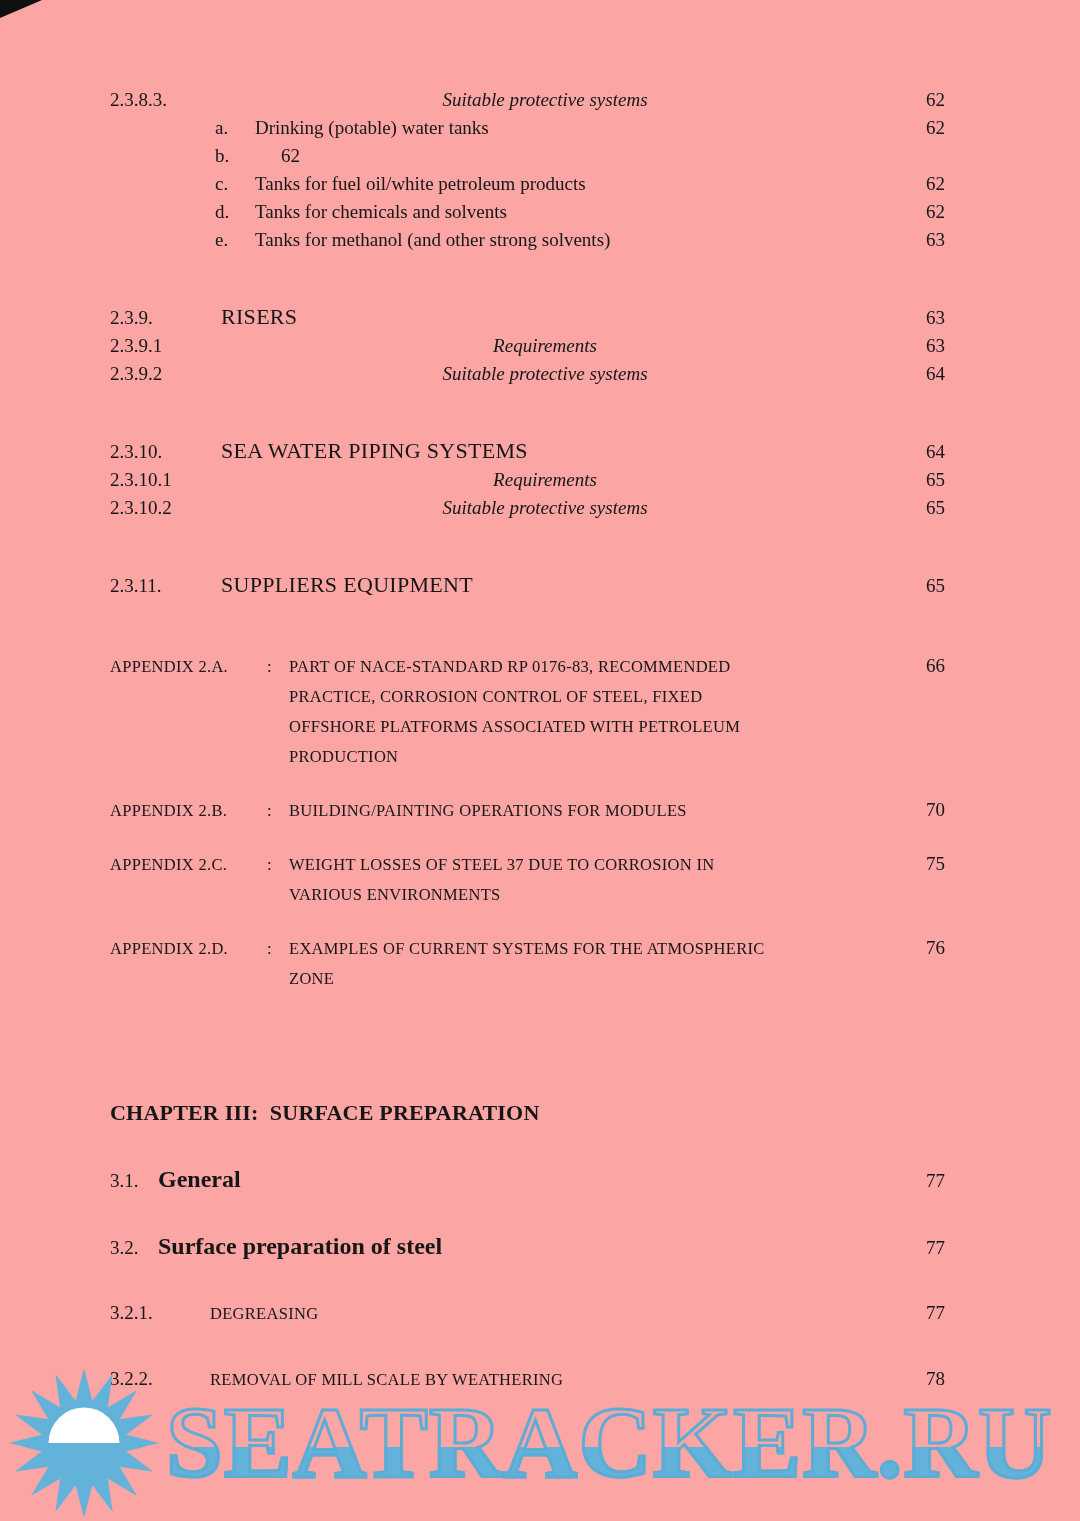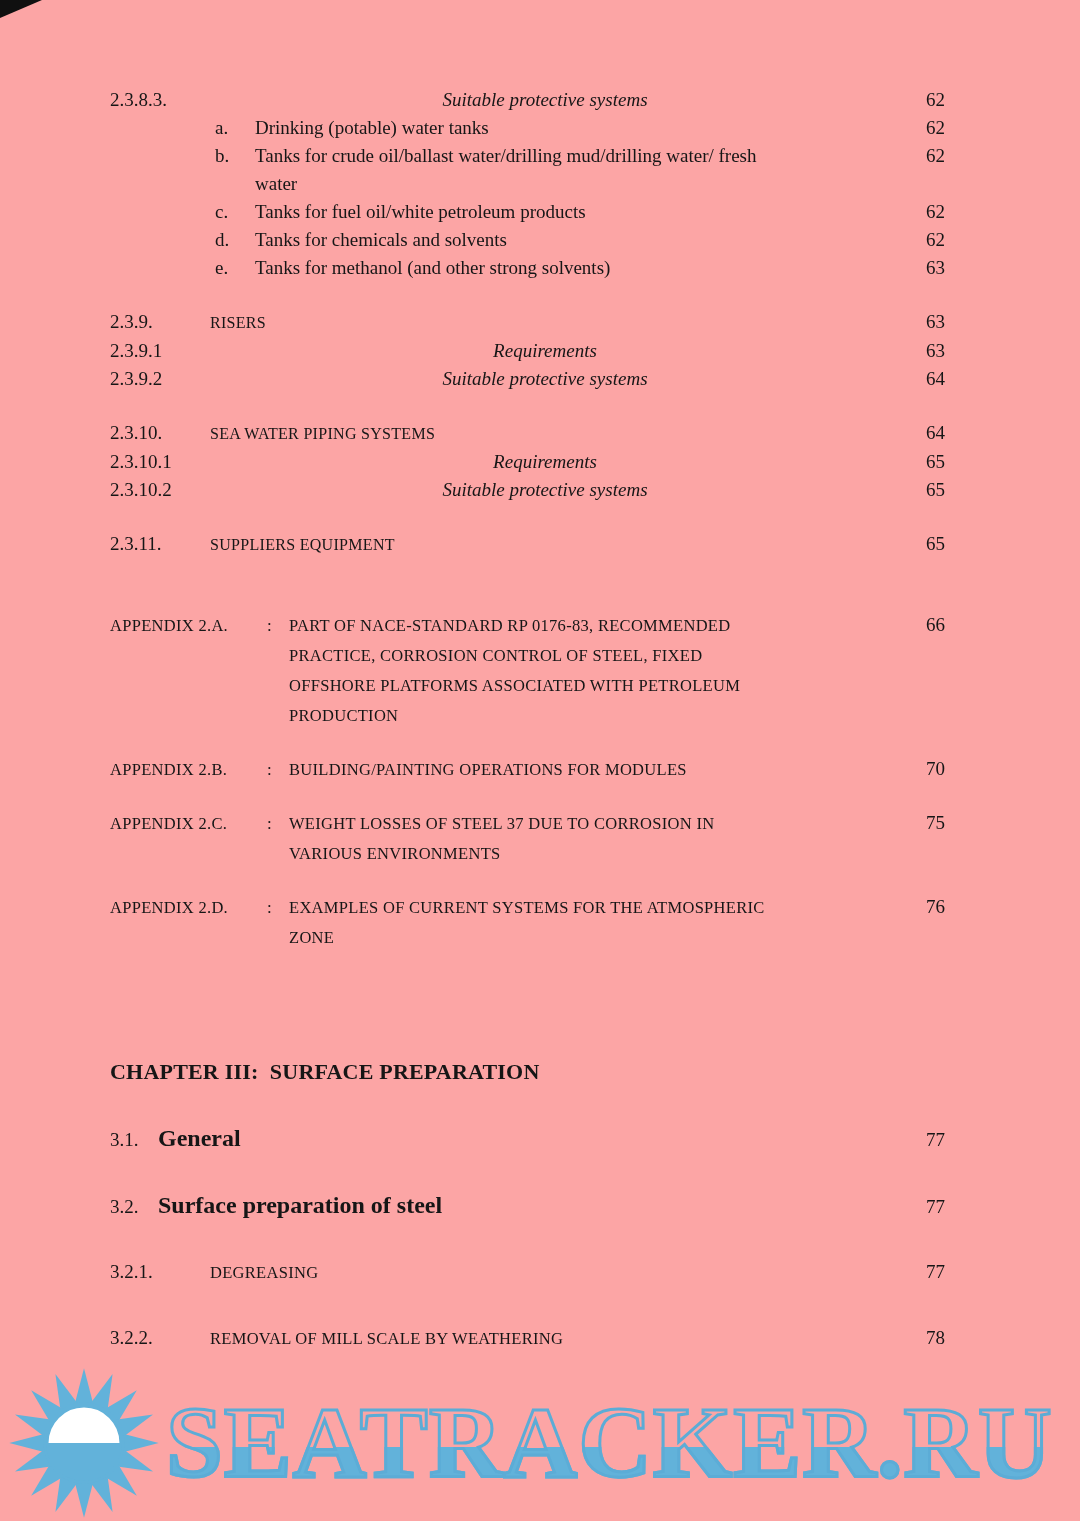--- a/index.html
+++ b/index.html
@@ -28,23 +28,23 @@
     font-size: 19px;
   }
   .row .num { width: 100px; flex-shrink: 0; }
   .row .label { flex: 1 1 auto; padding-right: 20px; }
   .row .page-num { width: 45px; text-align: right; flex-shrink: 0; font-size: 19px; }
 
   .row-sub .num { margin-left: 105px; width: 40px; }
   .row-sub .label { padding-right: 110px; }
 
   .italic { font-style: italic; text-align: center; }
-  .caps { font-size: 16px; letter-spacing: 0.3px; }
-
-  .gap { margin-top: 26px; }
+  .caps { font-size: 22px; letter-spacing: 0.3px; margin-top: 23px; }
+
+  .gap { margin-top: 26px; gap: 11px; }
 
   .appendix { margin-top: 24px; }
   .appendix-first { margin-top: 52px; }
   .appendix .num { width: 157px; font-size: 16.5px; letter-spacing: 0.3px; }
   .appendix .colon { width: 22px; flex-shrink: 0; font-size: 17px; }
   .appendix .label {
     flex: 1 1 auto;
     padding-right: 130px;
     font-size: 16.5px;
     letter-spacing: 0.3px;
@@ -101,21 +101,20 @@
       <span class="label italic">Suitable protective systems</span>
       <span class="page-num">62</span>
     </div>
     <div class="row row-sub">
       <span class="num">a.</span>
       <span class="label">Drinking (potable) water tanks</span>
       <span class="page-num">62</span>
     </div>
     <div class="row row-sub">
       <span class="num">b.</span>
-      <span class="label">Tanks for crude oil/ballast water/drilling mud/drilling water/ fresh water</span>
       <span class="page-num">62</span>
     </div>
     <div class="row row-sub">
       <span class="num">c.</span>
       <span class="label">Tanks for fuel oil/white petroleum products</span>
       <span class="page-num">62</span>
     </div>
     <div class="row row-sub">
       <span class="num">d.</span>
       <span class="label">Tanks for chemicals and solvents</span>

